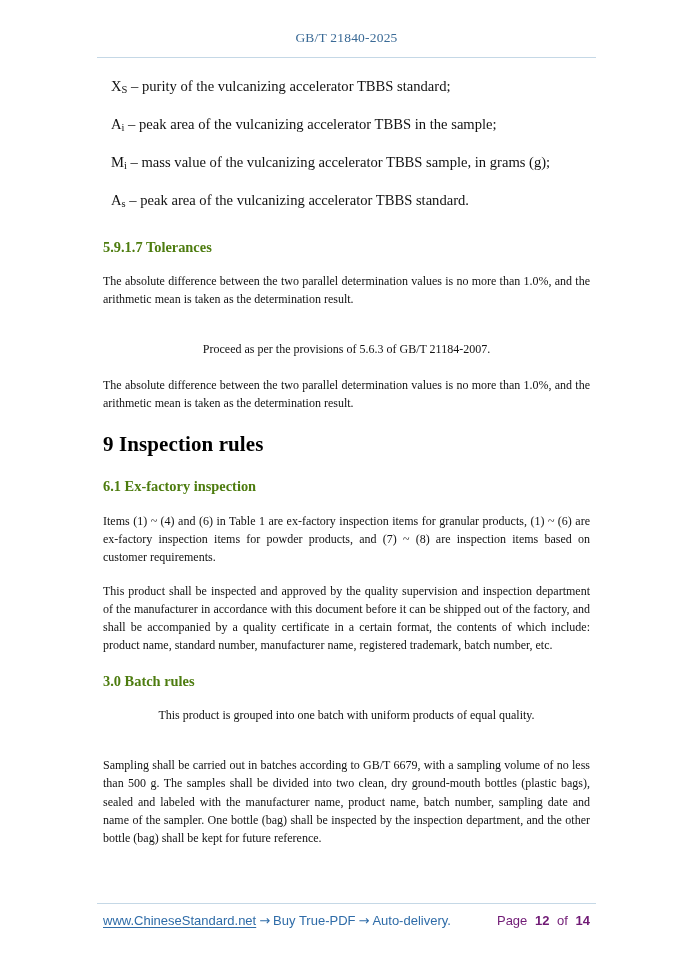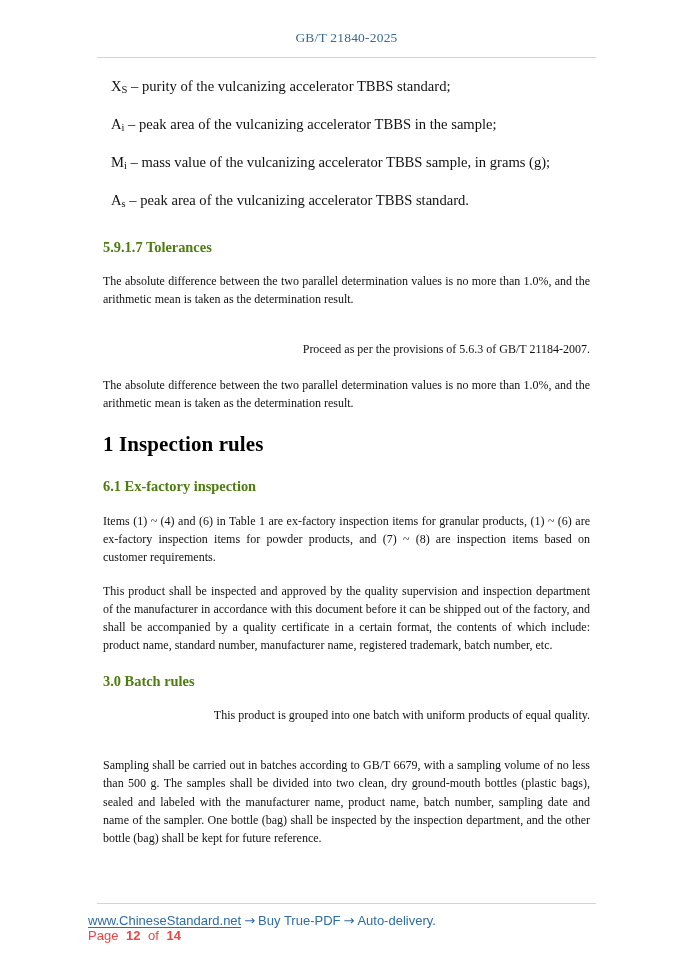--- a/index.html
+++ b/index.html
@@ -54,21 +54,21 @@
   }
 
   p.body-text {
     margin: 0 0 0 0;
     font-size: 12px;
     line-height: 1.52;
     text-align: justify;
     text-justify: inter-word;
     color: #111111;
   }
-  p.body-text.nojust { text-align: right; }
+  p.body-text.nojust { text-align: center; }
 
   .deflist p {
     margin: 8px;
     font-size: 14.6px;
     line-height: 1.5;
     color: #111111;
   }
   .deflist p + p { margin-top: 16px; }
 
   .gap-def   { height: 18px; }
@@ -102,47 +102,46 @@
   .footer-rule {
     position: absolute;
     left: 97px;
     top: 903px;
     width: 499px;
     height: 1px;
     background: #c5d8e6;
   }
   .page-footer {
     position: absolute;
-    left: 88px;
+    left: 103px;
     top: 913px;
     width: 487px;
     font-family: "Liberation Sans", "DejaVu Sans", sans-serif;
     font-size: 13px;
     color: #2f6ca8;
     display: flex;
     align-items: baseline;
     justify-content: space-between;
-    flex-direction: column;
   }
   .footer-promo {
     white-space: nowrap;
   }
   .footer-link {
     color: #2f6ca8;
     text-decoration: underline;
     text-underline-offset: 2px;
   }
   .arrow {
     display: inline-block;
     padding: 0 3px;
     font-family: "DejaVu Sans", sans-serif;
   }
   .footer-pages {
     white-space: nowrap;
-    color: #ef4444;
+    color: #701a75;
     text-align: center;
   }
   .footer-pages b { font-weight: bold; }
   .pg-sep { padding: 0 2px; }
 </style>
 </head>
 <body>
 
 <div class="page">
 
@@ -174,21 +173,21 @@
     <p class="body-text">The absolute difference between the two parallel determination values is no more than 1.0%, and the arithmetic mean is taken as the determination result.</p>
 
     <div class="gap-med"></div>
     <div class="gap-sm"></div>
     <p class="body-text nojust">Proceed as per the provisions of 5.6.3 of GB/T 21184-2007.</p>
 
     <div class="gap-med"></div>
     <p class="body-text">The absolute difference between the two parallel determination values is no more than 1.0%, and the arithmetic mean is taken as the determination result.</p>
 
     <div class="gap-head"></div>
-    <h2 class="sec-head">1 Inspection rules</h2>
+    <h2 class="sec-head">9 Inspection rules</h2>
 
     <div class="gap-head"></div>
     <h4 class="sub-head">6.1 Ex-factory inspection</h4>
     <div class="gap-sm"></div>
     <p class="body-text">Items (1) ~ (4) and (6) in Table 1 are ex-factory inspection items for granular products, (1) ~ (6) are ex-factory inspection items for powder products, and (7) ~ (8) are inspection items based on customer requirements.</p>
 
     <div class="gap-sm"></div>
     <p class="body-text">This product shall be inspected and approved by the quality supervision and inspection department of the manufacturer in accordance with this document before it can be shipped out of the factory, and shall be accompanied by a quality certificate in a certain format, the contents of which include: product name, standard number, manufacturer name, registered trademark, batch number, etc.</p>
 
     <div class="gap-med"></div>

